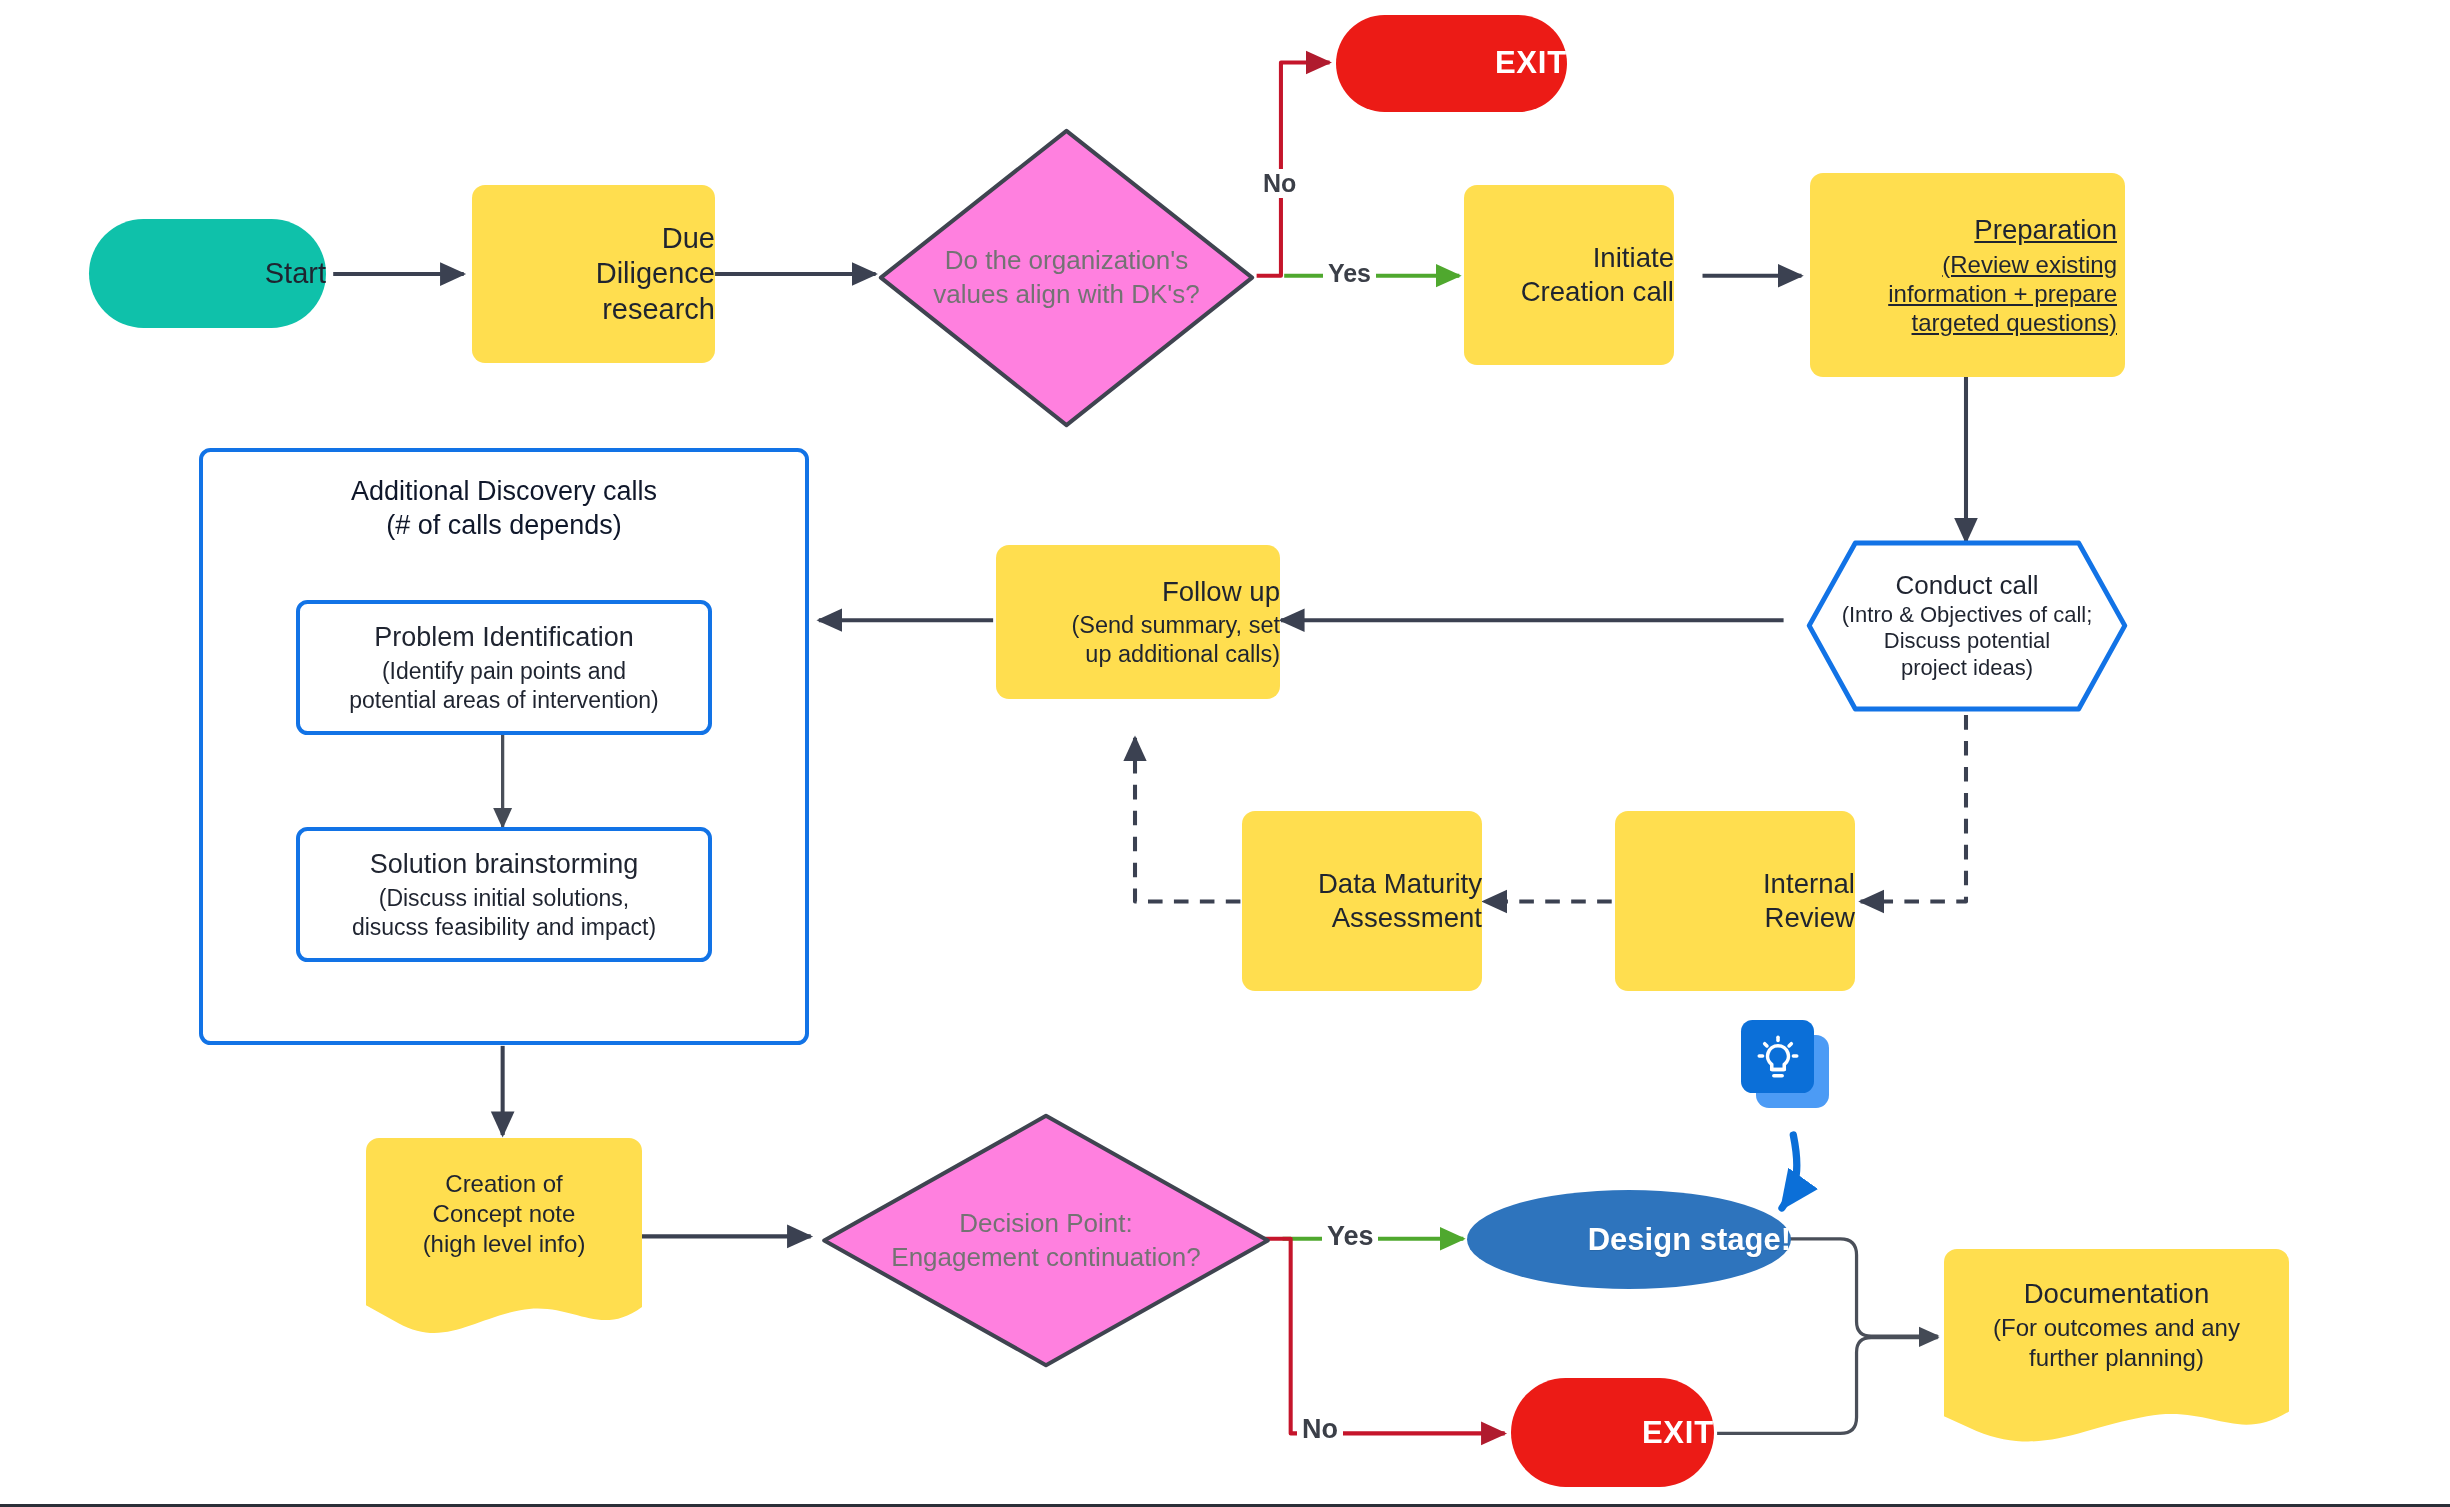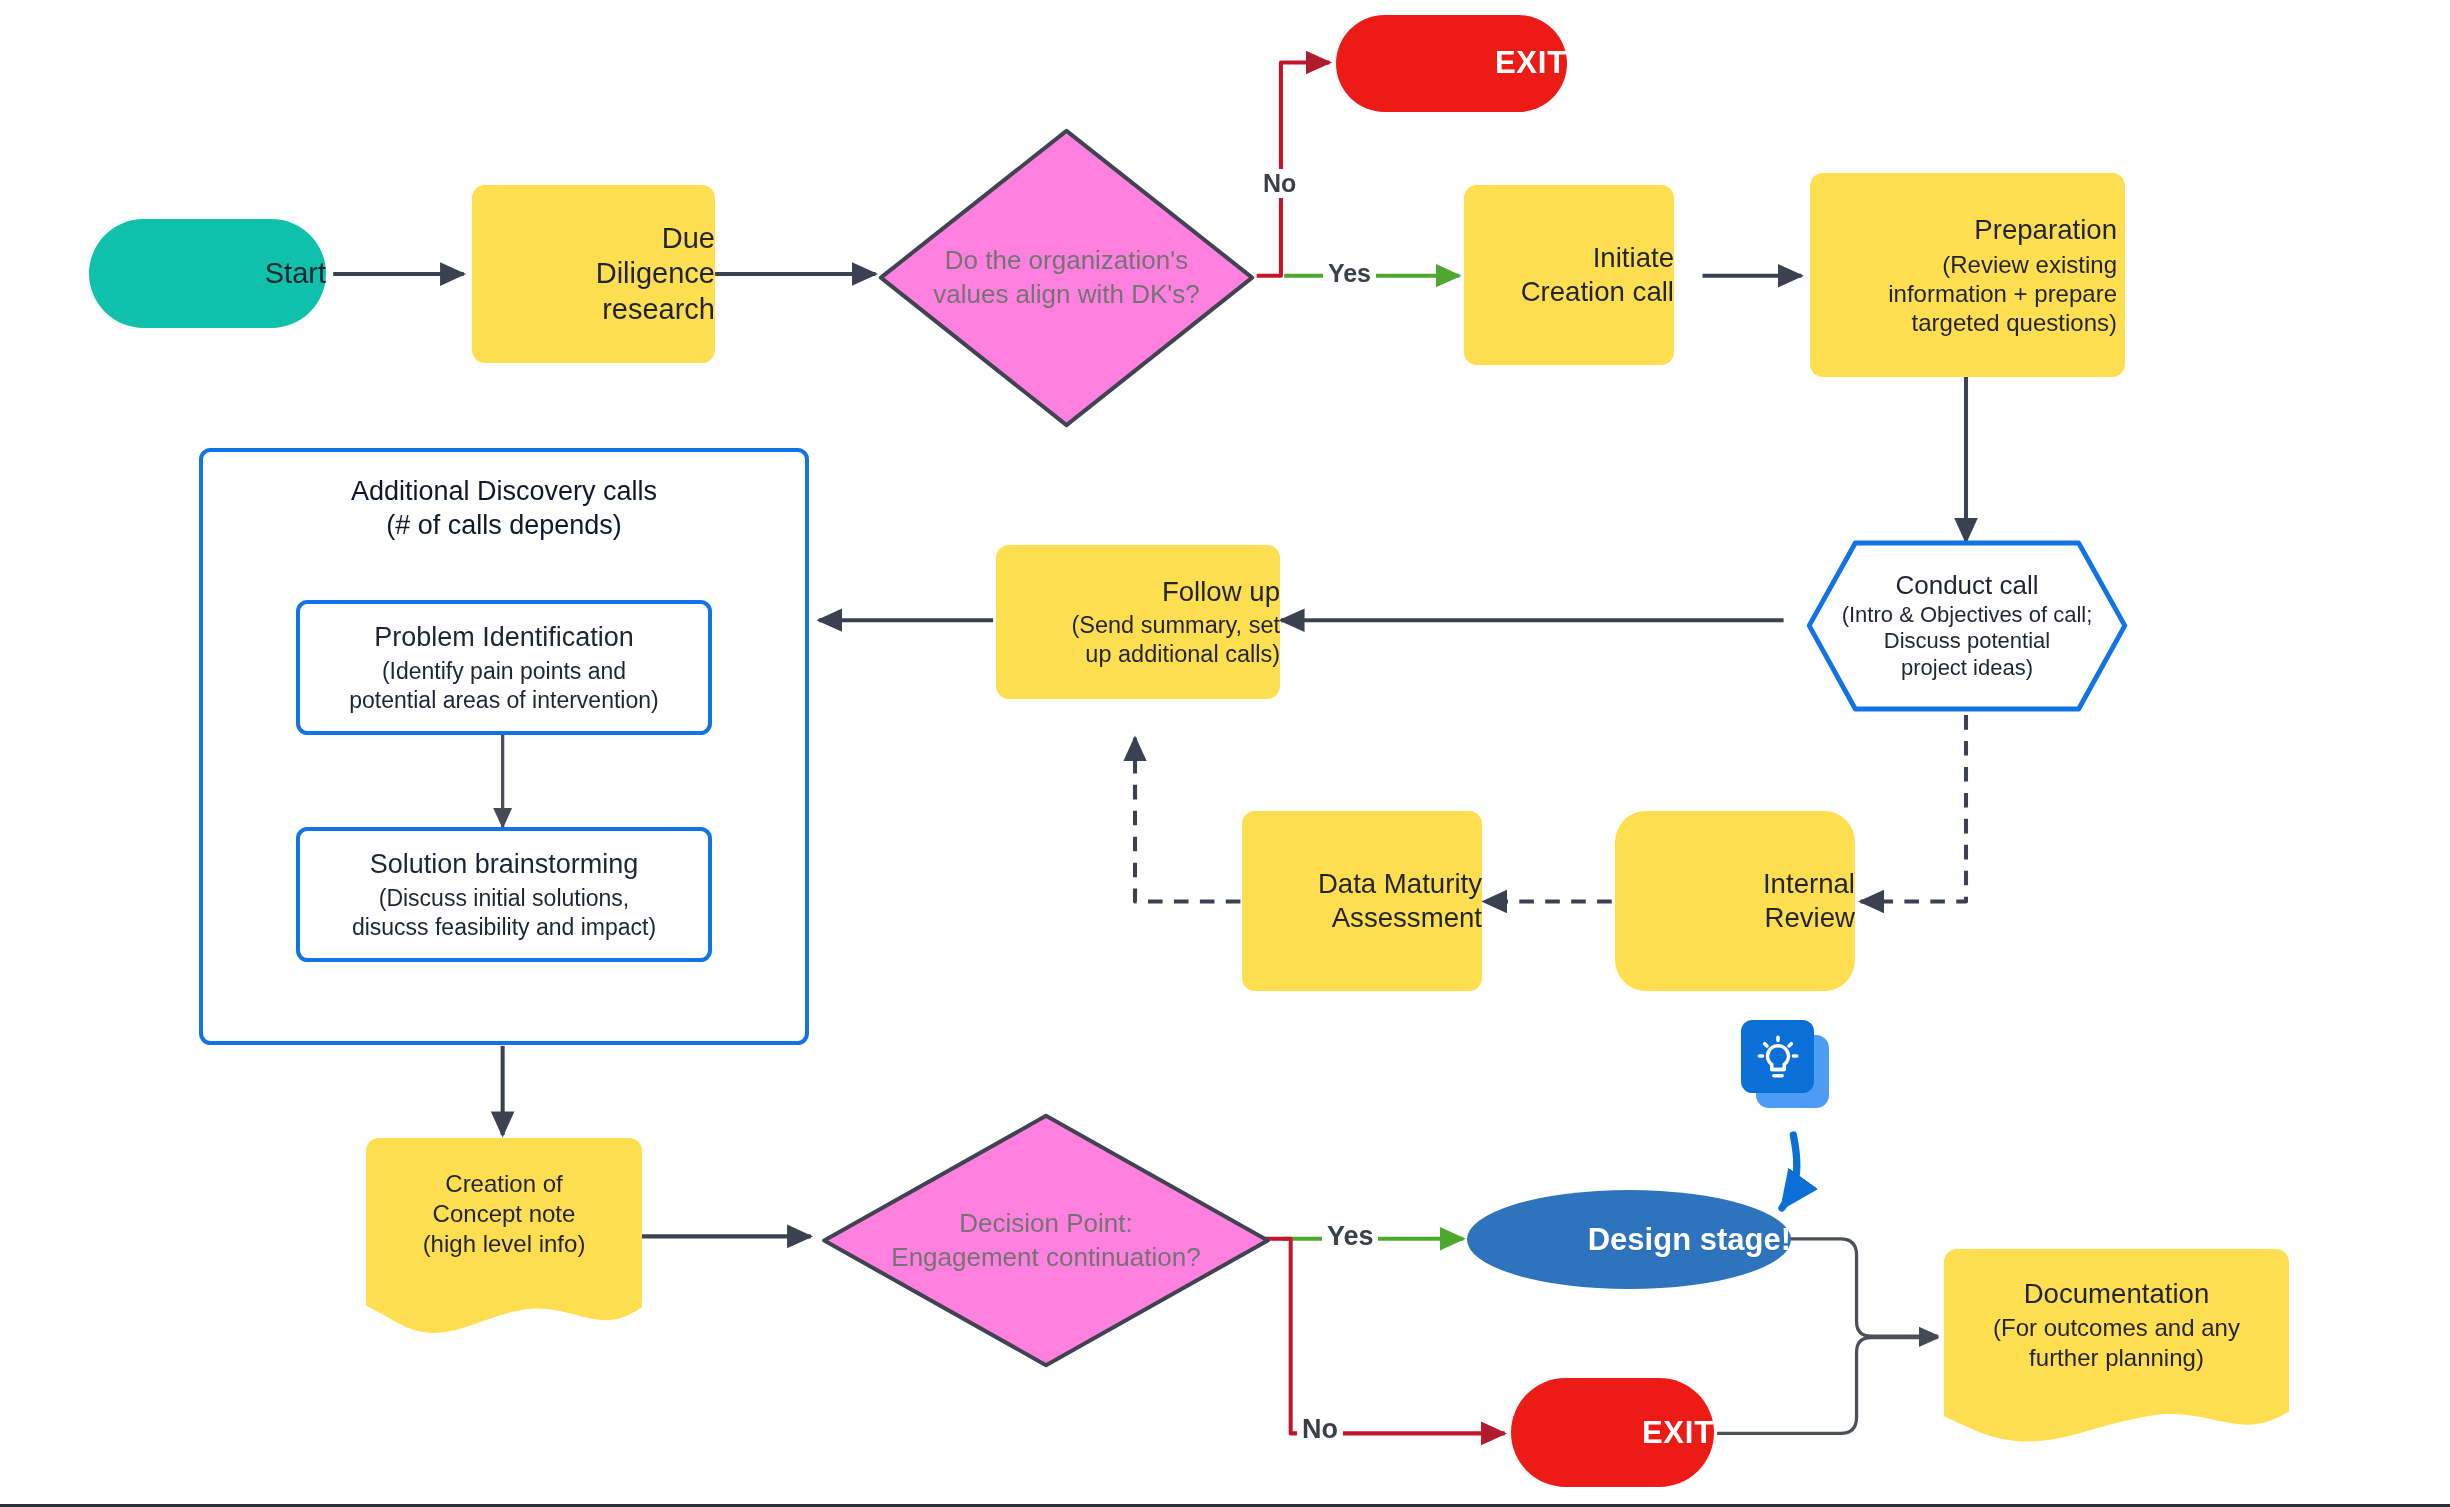--- a/index.html
+++ b/index.html
@@ -263,40 +263,40 @@
 
   <div class="node pill terminator-exit" style="left:1336px; top:14.6px; width:231px; height:97px; font-size:31px;">
     <span>EXIT</span>
   </div>
 
   <div class="node proc" style="left:1464px; top:185px; width:210px; height:180px; font-size:27.6px;">
     <span>Initiate</span>
     <span>Creation call</span>
   </div>
 
-  <div class="node proc" style="left:1810px; top:173px; width:315px; height:204px; font-size:24px; padding:0 8px;">
+  <div class="node proc" style="left:1810px; top:173px; width:315px; height:204px; font-size:24px; padding:0 8px;text-decoration:underline;">
     <span class="ttl" style="font-size:27.6px; margin-bottom:3.2px;">Preparation</span>
     <span class="sub">(Review existing</span>
     <span class="sub">information + prepare</span>
     <span class="sub">targeted questions)</span>
   </div>
 
   <div class="hex-wrap" style="left:1805px; top:539px; width:324px; height:174px;">
     <svg class="hex-shape" viewBox="0 0 400 215" xmlns="http://www.w3.org/2000/svg">
       <polygon points="62,5 338,5 395,107 338,210 62,210 5,107" fill="#ffffff" stroke="#1273E6" stroke-width="6" stroke-linejoin="round"></polygon>
     </svg>
     <div class="hex-label" style="font-size:22px;">
       <div style="font-size:26px;">Conduct call</div>
       <div>(Intro &amp; Objectives of call;</div>
       <div>Discuss potential</div>
       <div>project ideas)</div>
     </div>
   </div>
 
-  <div class="node proc" style="left:1615px; top:811px; width:240px; height:180px; font-size:27.6px;border-radius:31px;">
+  <div class="node proc" style="left:1615px; top:811px; width:240px; height:180px; font-size:27.6px;">
     <span>Internal</span>
     <span>Review</span>
   </div>
 
   <div class="node proc" style="left:1242px; top:811px; width:240px; height:180px; font-size:27.6px;">
     <span>Data Maturity</span>
     <span>Assessment</span>
   </div>
 
   <div class="node proc" style="left:996px; top:545px; width:284px; height:154px; font-size:23.5px;">

